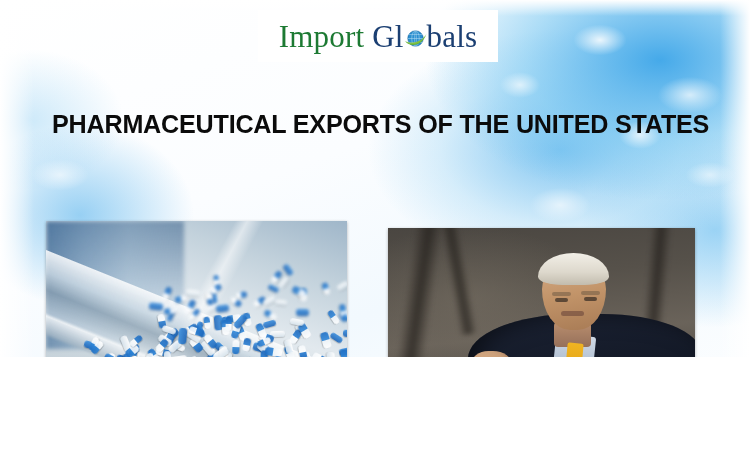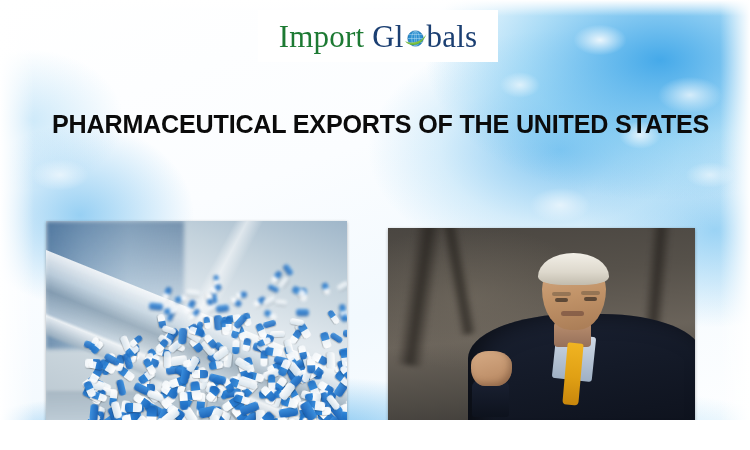--- a/index.html
+++ b/index.html
@@ -7,21 +7,21 @@
     padding: 0;
     background: #ffffff;
   }
   body {
     font-family: "Liberation Sans", sans-serif;
   }
 
   #banner {
     position: relative;
     width: 750px;
-    height: 420px;
+    height: 357px;
     overflow: hidden;
     background: #eab308;
   }
 
   
   .bg-base {
     position: absolute;
     left: 0; top: 0;
     width: 750px; height: 450px;
     background:

